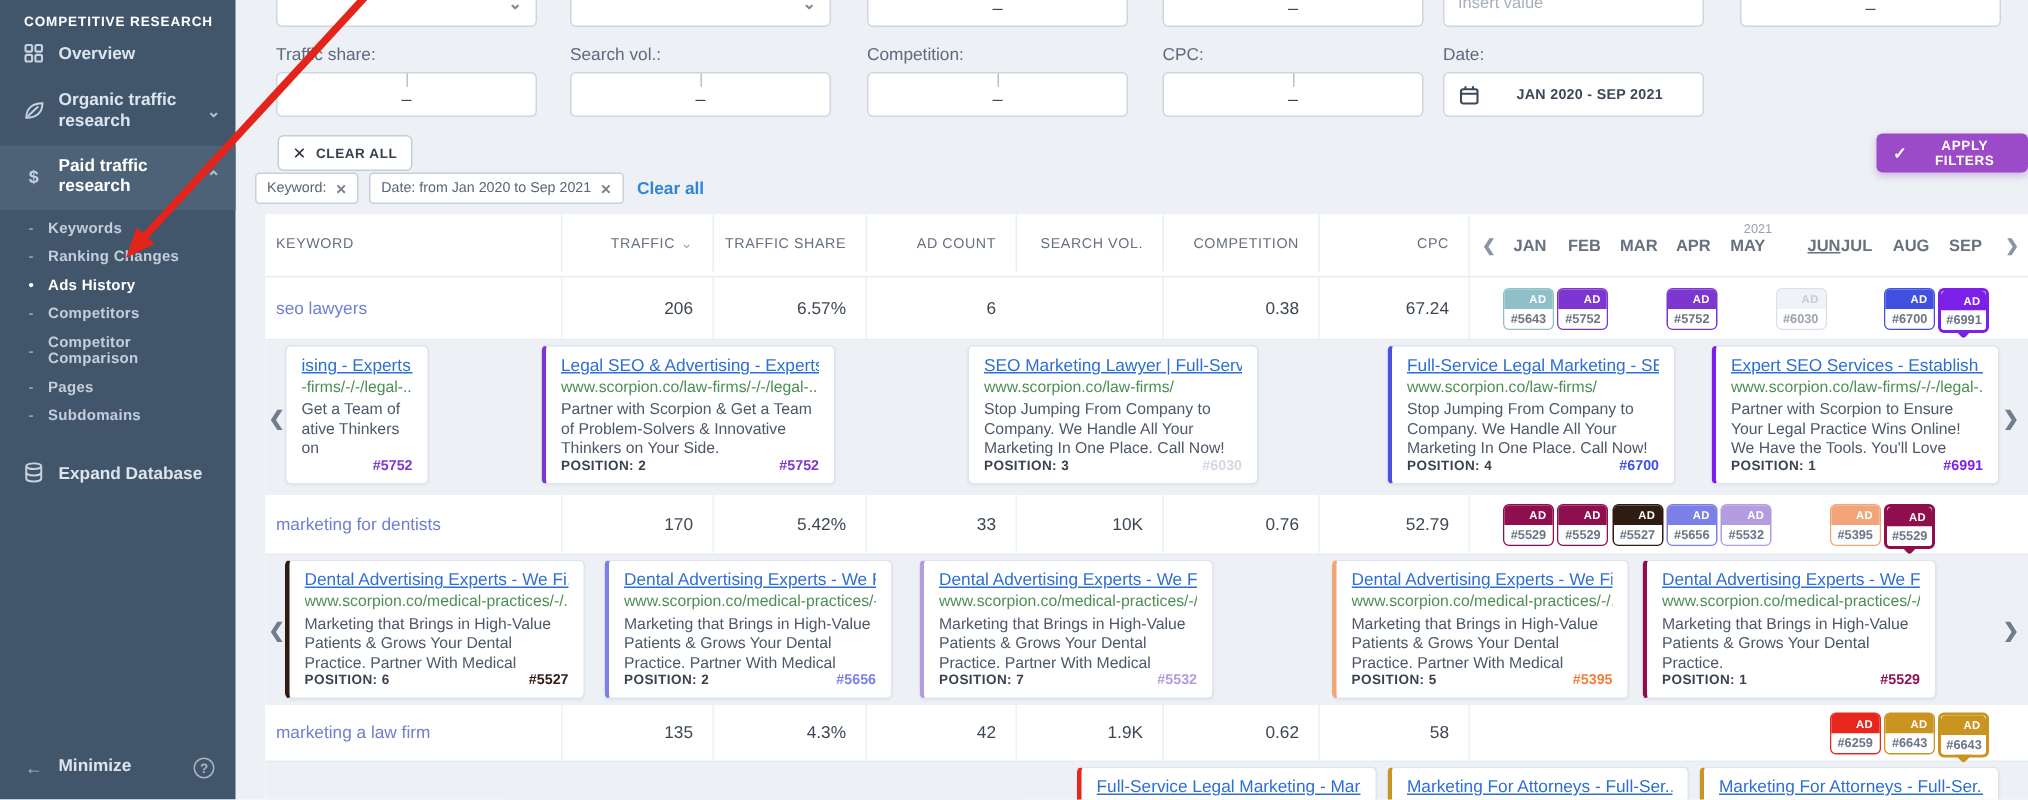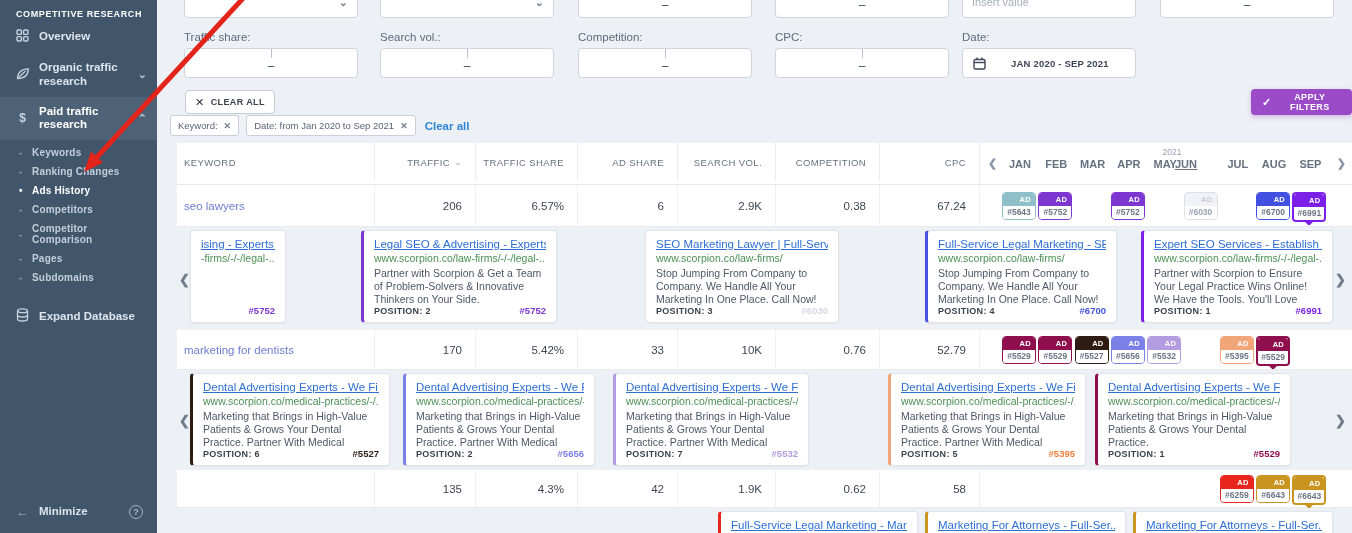--- a/index.html
+++ b/index.html
@@ -251,48 +251,47 @@
   </div>
 
   <div class="table">
     <div class="thead">
       <div class="th kw">KEYWORD</div>
       <div class="th" style="left:197px;width:101px">
         <span>TRAFFIC</span>
         <span class="sort">⌄</span>
       </div>
       <div class="th" style="left:298px;width:102px">TRAFFIC SHARE</div>
-      <div class="th" style="left:400px;width:100px">AD SHARE</div>
+      <div class="th" style="left:400px;width:100px">AD COUNT</div>
       <div class="th" style="left:598px;width:104px">COMPETITION</div>
       <div class="th" style="left:500px;width:98px">SEARCH VOL.</div>
       <div class="th" style="left:702px;width:100px">CPC</div>
       <div class="mh">
         <span class="mnav" style="left:8px">❮</span>
         <span class="myear" style="left:174px">2021</span>
         <span class="mnav" style="right:6px">❯</span>
       <span class="mlabel" style="left: 22px;">JAN</span>
           <span class="mlabel" style="left: 58.3px;">FEB</span>
           <span class="mlabel" style="left: 94.6px;">MAR</span>
           <span class="mlabel" style="left: 130.9px;">APR</span>
           <span class="mlabel" style="left: 167.2px;">MAY</span>
-          <span class="mlabel" style="left: 188px; text-decoration: underline;">JUN</span>
+          <span class="mlabel" style="left: 218px; text-decoration: underline;">JUN</span>
           <span class="mlabel" style="left: 239.8px;">JUL</span>
           <span class="mlabel" style="left: 276.1px;">AUG</span>
           <span class="mlabel" style="left: 312.4px;">SEP</span>
         </div>
     </div>
     <div id="rows">
         <div class="kw-bar" style="top: 42px; height: 42px;">
           <div class="cell kw" style="left: 0px; width: 197px;">
             <span class="kw-link">seo lawyers</span>
           </div>
           <div class="cell" style="left: 197px; width: 101px;">206</div>
           <div class="cell" style="left: 298px; width: 102px;">6.57%</div>
           <div class="cell" style="left: 400px; width: 100px;">6</div>
-          <div class="cell" style="left: 500px; width: 98px;">2.9K</div>
           <div class="cell" style="left: 598px; width: 104px;">0.38</div>
           <div class="cell" style="left: 702px; width: 100px;">67.24</div>
           <div class="cell months-cell" style="left: 802px; width: 373px;"></div>
           <div class="badge" style="left: 825px; top: 6.5px; border-color: rgb(143, 192, 201);">
             <div class="badge-ad" style="background: rgb(143, 192, 201);">AD</div>
             <div class="badge-id">#5643</div>
           </div>
           <div class="badge" style="left: 861.3px; top: 6.5px; border-color: rgb(125, 54, 207);">
             <div class="badge-ad" style="background: rgb(125, 54, 207);">AD</div>
             <div class="badge-id">#5752</div>
@@ -314,20 +313,22 @@
             <div class="badge-id">#6991</div>
             <div class="badge-tail" style="background: rgb(124, 31, 232);"></div>
           </div>
         </div>
         <div class="card-strip" style="top: 84px; height: 103px;">
           <span class="strip-nav" style="left: 2px;">❮</span>
           <span class="strip-nav" style="right: 6px;">❯</span>
           <div class="ad-card" style="left: 13px; width: 96px;">
             <a class="ad-title">ising - Experts ...</a>
             <div class="ad-url">-firms/-/-/legal-...</div>
+            <div class="ad-desc">Get a Team of
+ative Thinkers on</div>
             <div class="ad-foot">
               <span class="ad-pos"></span>
               <span class="ad-id" style="color: rgb(125, 54, 207);">#5752</span>
             </div>
           </div>
           <div class="ad-card" style="left: 184px; width: 196px; border-left: 3px solid rgb(125, 54, 207);">
             <a class="ad-title">Legal SEO &amp; Advertising - Experts ...</a>
             <div class="ad-url">www.scorpion.co/law-firms/-/-/legal-...</div>
             <div class="ad-desc">Partner with Scorpion &amp; Get a Team of Problem-Solvers &amp; Innovative Thinkers on Your Side.</div>
             <div class="ad-foot">
@@ -447,20 +448,23 @@
             <a class="ad-title">Dental Advertising Experts - We Fi...</a>
             <div class="ad-url">www.scorpion.co/medical-practices/-/...</div>
             <div class="ad-desc">Marketing that Brings in High-Value Patients &amp; Grows Your Dental Practice.</div>
             <div class="ad-foot">
               <span class="ad-pos">POSITION: 1</span>
               <span class="ad-id" style="color: rgb(143, 14, 77);">#5529</span>
             </div>
           </div>
         </div>
         <div class="kw-bar" style="top: 327px; height: 38px;">
+          <div class="cell kw" style="left: 0px; width: 197px;">
+            <span class="kw-link">marketing a law firm</span>
+          </div>
           <div class="cell" style="left: 197px; width: 101px;">135</div>
           <div class="cell" style="left: 298px; width: 102px;">4.3%</div>
           <div class="cell" style="left: 400px; width: 100px;">42</div>
           <div class="cell" style="left: 500px; width: 98px;">1.9K</div>
           <div class="cell" style="left: 598px; width: 104px;">0.62</div>
           <div class="cell" style="left: 702px; width: 100px;">58</div>
           <div class="cell months-cell" style="left: 802px; width: 373px;"></div>
           <div class="badge" style="left: 1042.8px; top: 4.5px; border-color: rgb(232, 38, 29);">
             <div class="badge-ad" style="background: rgb(232, 38, 29);">AD</div>
             <div class="badge-id">#6259</div>

